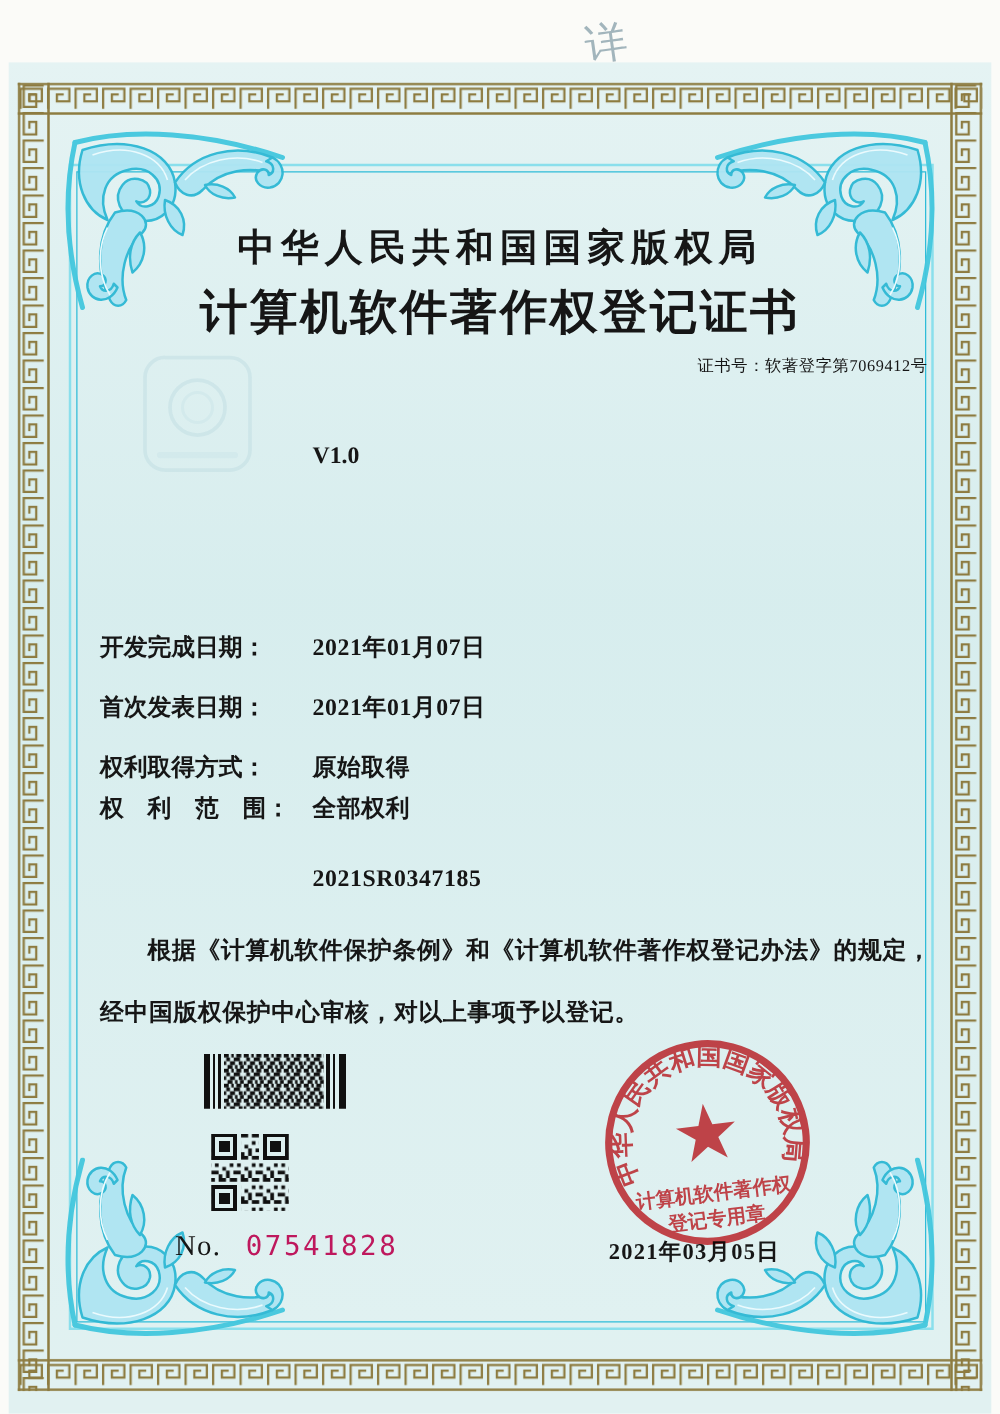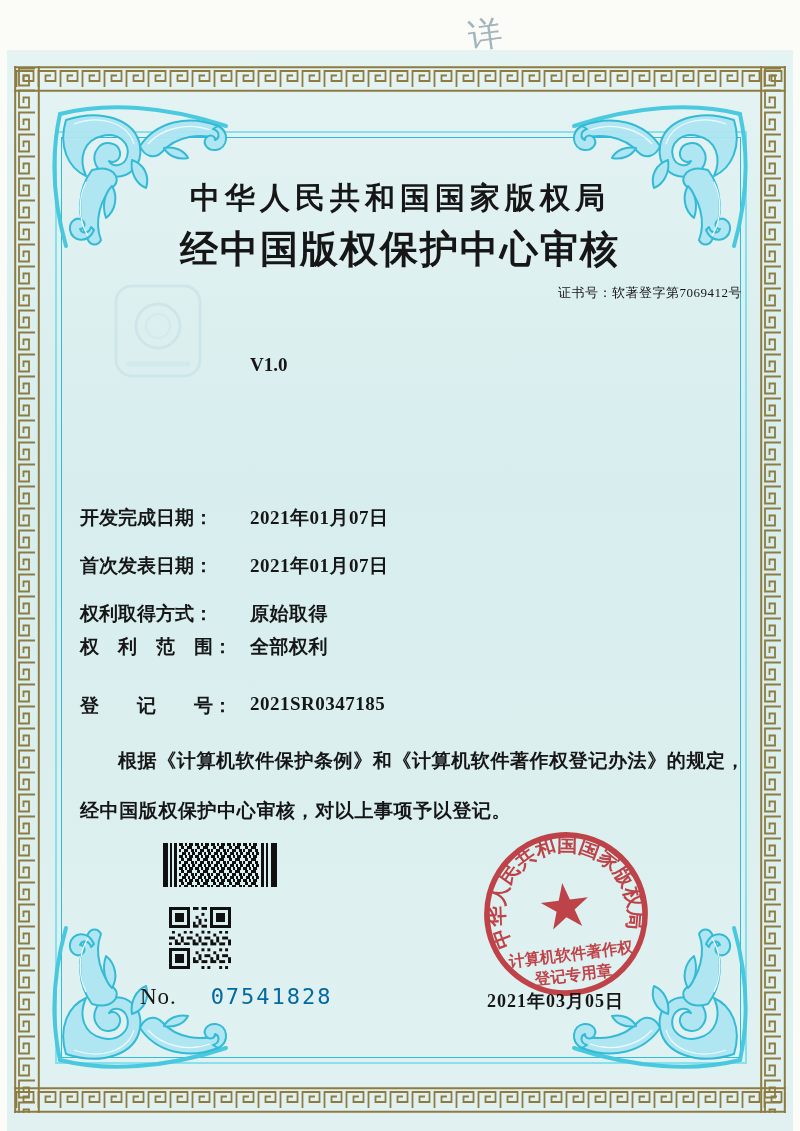--- a/index.html
+++ b/index.html
@@ -38,22 +38,22 @@
   .row{position:absolute;left:80px;right:52px;font-size:19px;font-weight:700;z-index:6;}
   .row .lab{display:inline-block;}
   .row .val{position:absolute;left:170px;top:0;letter-spacing:.5px;white-space:nowrap;}
   .row .val2{position:absolute;left:170px;top:32px;}
   .statement{position:absolute;left:80px;width:666px;top:736px;font-size:19px;
     font-weight:700;line-height:50px;text-indent:2em;letter-spacing:.6px;z-index:6;}
   .barcode{position:absolute;left:163px;top:843px;width:114px;height:44px;z-index:6;}
   .qrcode{position:absolute;left:169px;top:907px;width:62px;height:62px;z-index:6;}
   .serial{position:absolute;left:140px;top:984px;font-size:23px;z-index:6;}
   .serial .no{font-weight:400;letter-spacing:1px;}
-  .serial .digits{color:#0369a1;font-family:"DejaVu Sans Mono","Liberation Mono",monospace;
-    font-size:22px;letter-spacing:2px;margin-left:28px;text-align:center;}
+  .serial .digits{color:#be185d;font-family:"DejaVu Sans Mono","Liberation Mono",monospace;
+    font-size:22px;letter-spacing:2px;margin-left:14px;text-align:center;}
   .issue-date{position:absolute;left:487px;top:989px;font-size:18px;font-weight:700;
     letter-spacing:1px;z-index:5;}
   .seal{position:absolute;left:462px;top:810px;width:208px;height:208px;z-index:7;
     transform:rotate(-7deg);opacity:.92;mix-blend-mode:multiply;}
   .seal text{font-family:"Liberation Serif","DejaVu Serif",serif;font-weight:700;}
   .scribble{position:absolute;left:468px;top:12px;font-size:34px;color:#5a7c8c;
     opacity:.55;transform:rotate(-8deg);z-index:6;font-weight:400;}
   .watermark{position:absolute;left:112px;top:282px;width:92px;height:98px;z-index:1;opacity:.55;}
 </style>
 </head>
@@ -156,21 +156,21 @@
   </svg>
 
 <svg class="watermark" viewBox="0 0 92 98">
   <rect x="4" y="4" width="84" height="90" rx="16" fill="none" stroke="#c3dfe4" stroke-width="3"></rect>
   <circle cx="46" cy="44" r="22" fill="none" stroke="#c3dfe4" stroke-width="3"></circle>
   <circle cx="46" cy="44" r="12" fill="none" stroke="#cde6ea" stroke-width="2.5"></circle>
   <path d="M16,82 H76" stroke="#cde6ea" stroke-width="5" stroke-linecap="round"></path>
 </svg>
 
 <div class="authority">中华人民共和国国家版权局</div>
-<div class="cert-title">经中国版权保护中心审核</div>
+<div class="cert-title">计算机软件著作权登记证书</div>
 <div class="certno">
   <span>证书号：</span><span>软著登字第7069412号</span>
 </div>
 
 <div class="row" style="top:322px">
   <span class="val2">V1.0</span>
 </div>
 <div class="row" style="top:412px">
 </div>
 <div class="row" style="top:505px">
@@ -183,21 +183,20 @@
 </div>
 <div class="row" style="top:601px">
   <span class="lab">权利取得方式：</span>
   <span class="val">原始取得</span>
 </div>
 <div class="row" style="top:634px">
   <span class="lab">权　利　范　围：</span>
   <span class="val">全部权利</span>
 </div>
 <div class="row" style="top:693px">
-  <span class="lab">登　　记　　号：</span>
   <span class="val">2021SR0347185</span>
 </div>
 
 <div class="statement">根据《计算机软件保护条例》和《计算机软件著作权登记办法》的规定，经中国版权保护中心审核，对以上事项予以登记。</div>
 
 <svg class="barcode" viewBox="0 0 114 44" shape-rendering="crispEdges">
   <g fill="#101010">
     <rect x="0" y="0" width="5" height="44"></rect>
       <rect x="7" y="0" width="2" height="44"></rect>
       <rect x="11" y="0" width="3" height="44"></rect>

